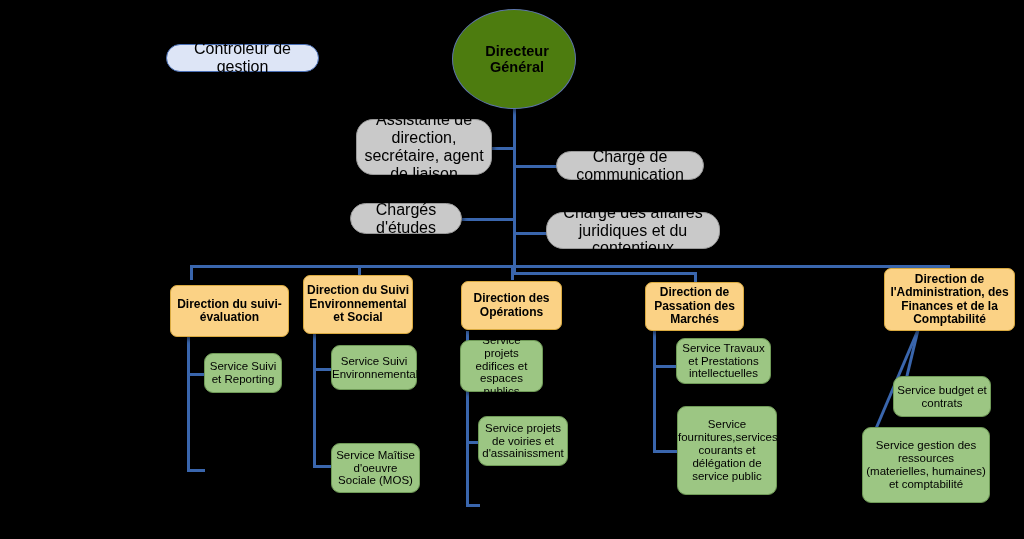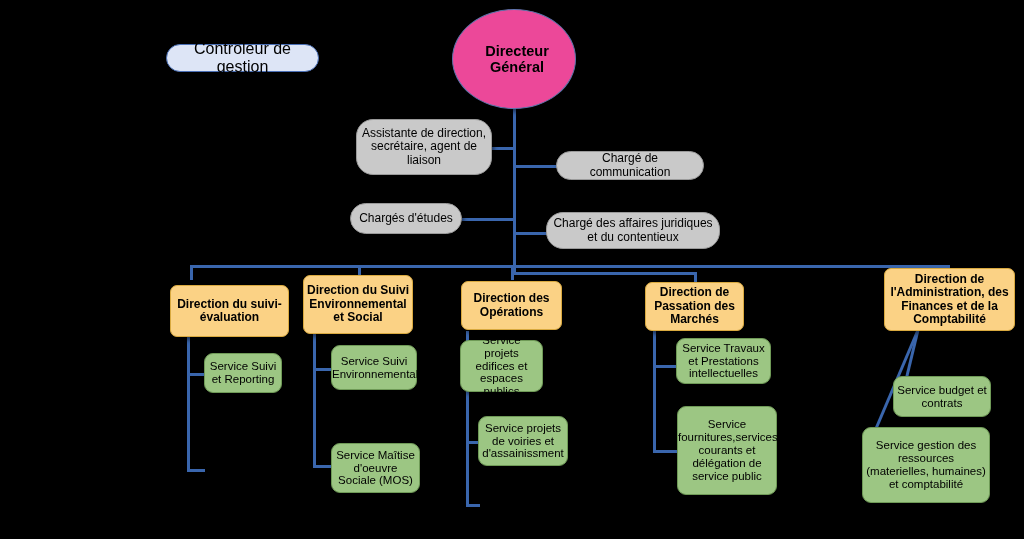--- a/index.html
+++ b/index.html
@@ -37,40 +37,40 @@
     justify-content: center;
     text-align: center;
     color: #000000;
     line-height: 1.12;
   }
   .node span { display: block; width: 100%; padding: 0 3px; }
 
   
   .ellipse {
     border-radius: 50%;
-    background: #ec4899;
+    background: #4d7c0f;
     border: 1px solid #5d74ab;
     font-weight: bold;
     font-size: 14.5px;
     box-shadow: 2px 3px 4px rgba(0,0,0,0.45);
   }
   
   .lav {
     background: #dde5f6;
     border: 1px solid #4a6fb5;
     border-radius: 14px;
     font-size: 16px;
     box-shadow: 2px 3px 4px rgba(0,0,0,0.5);
   }
   
   .grey {
     background: #c9c9c9;
     border: 1px solid #9a9a9a;
     border-radius: 17px;
-    font-size: 12px;
+    font-size: 16px;
     box-shadow: 2px 3px 4px rgba(0,0,0,0.5);
   }
   
   .orange {
     background: #fbd285;
     border: 1px solid #d9a93f;
     border-radius: 7px;
     font-weight: bold;
     font-size: 12px;
     box-shadow: 3px 3px 4px rgba(0,0,0,0.5);

